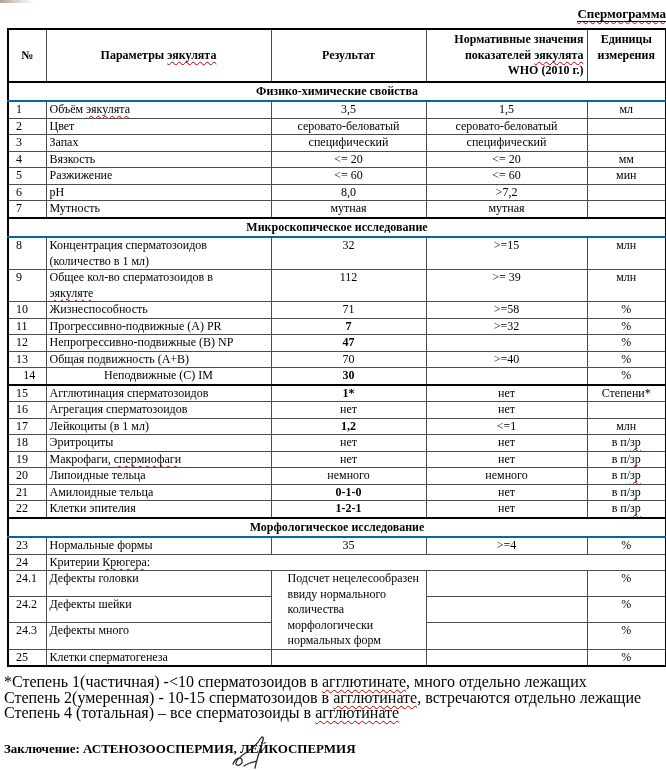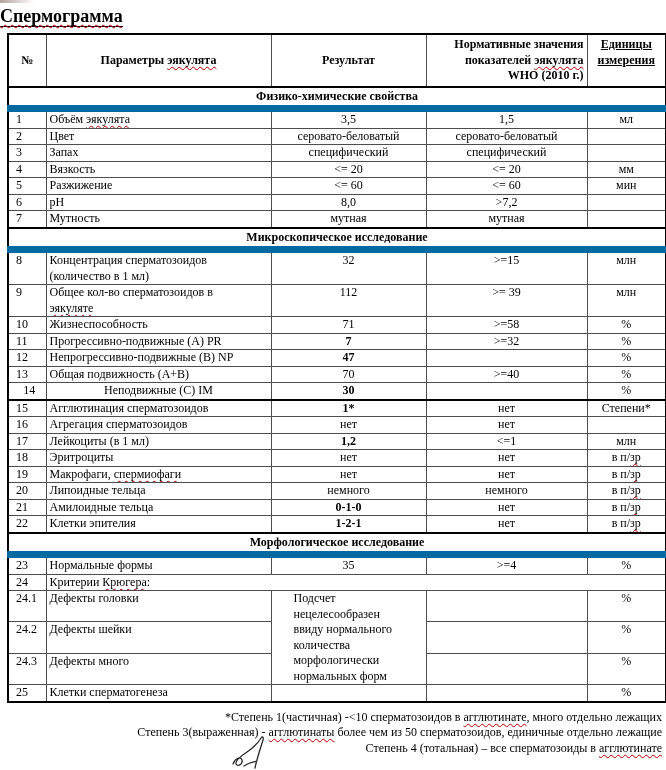--- a/index.html
+++ b/index.html
@@ -3,43 +3,43 @@
 <meta charset="utf-8">
 <style>
   html,body{margin:0;padding:0;}
   body{
     width:666px;height:770px;position:relative;background:#ffffff;
     font-family:"Liberation Serif","DejaVu Serif",serif;color:#000;
     overflow:hidden;
   }
   .scan-artifact{position:absolute;top:0;left:0;width:34px;height:3px;
     background:linear-gradient(90deg,#8a6f68,#cfc8c4 60%,rgba(255,255,255,0));opacity:.65;}
-  .title{ text-align:left; padding-top:6px; font-size:18px; font-weight:bold; }
+  .title{ text-align:right; padding-top:6px; font-size:13px; font-weight:bold; }
   .title-u{ border-bottom:1.2px solid #000; padding-bottom:0; }
 
   table{ border-collapse:collapse; margin:6px 0 0 7px; width:658px; table-layout:fixed; }
   td,th{ border:1px solid #4d4d4d; font-size:12px; line-height:15.5px; padding:0 3px;
          vertical-align:top; overflow:hidden; }
   table{ border:2px solid #000; }
   thead th{ font-weight:bold; padding:2px 3px; }
   th.num,th.param,th.result{ vertical-align:middle; text-align:center; }
   th.norm{ text-align:right; vertical-align:top; padding-left:5px; }
-  th.units{ text-align:center; vertical-align:top;text-decoration:underline; }
-  tr.section td{ border-top:2px solid #000; border-bottom:7px solid #0369a1;
+  th.units{ text-align:center; vertical-align:top; }
+  tr.section td{ border-top:2px solid #000; border-bottom:2px solid #0369a1;
     font-weight:bold; text-align:center; padding:1px 2px; }
   tr.thick td{ border-bottom:2px solid #000;text-align:center; }
   td.num{ text-align:left; padding-left:7px; }
   td.param{ text-align:left; }
   td.result,td.norm,td.unit{ text-align:center; }
   td.b{ font-weight:bold; }
   td.pre{ white-space:pre-line; }
-  td.merged{ text-align:left; padding-left:22px; vertical-align:top; }
+  td.merged{ text-align:left; padding-left:16px; vertical-align:top; }
   .misspell{ text-decoration:underline wavy #b30000; text-decoration-thickness:1px;
              text-underline-offset:2px; text-decoration-skip-ink:none; }
-  .footnotes{ margin:7px 4px 0 4px; font-size:12px; line-height:15.5px;text-align:right; }
+  .footnotes{ margin:7px 12px 0 4px; font-size:16px; line-height:15.5px; }
   .conclusion{ margin:20px 0 0 4px; font-size:13px; font-weight:bold; }
   .signature{ position:absolute; left:230px; top:735px; }
 </style>
 </head>
 <body>
 
 <div class="scan-artifact"></div>
 
 <div class="title"><span class="title-u spellable"><span class="misspell">Спермограмма</span></span></div>
 
@@ -265,21 +265,21 @@
         <td class="param spellable">Клетки сперматогенеза</td>
         <td class="result"></td>
         <td class="norm"></td>
         <td class="unit spellable">%</td>
       </tr>
     </tbody>
 </table>
 
 <div class="footnotes">
   <div class="spellable">*Степень 1(частичная) -&lt;10 сперматозоидов в <span class="misspell">агглютинате</span>, много отдельно лежащих</div>
-  <div class="spellable">Степень 3(выраженная) - <span class="misspell">агглютинаты</span> более  чем из 50 сперматозоидов, единичные  отдельно лежащие</div>
+  <div class="spellable">Степень 2(умеренная) - 10-15 сперматозоидов в <span class="misspell">агглютинате</span>, встречаются отдельно лежащие</div>
   <div class="spellable">Степень 4 (тотальная) – все сперматозоиды в <span class="misspell">агглютинате</span></div>
 </div>
 
 <div class="conclusion">Заключение: АСТЕНОЗООСПЕРМИЯ, ЛЕЙКОСПЕРМИЯ</div>
 
 <svg class="signature" width="44" height="38" viewBox="0 0 44 38">
   <path d="M3,29 C5,23 11,21 12,25 C13,29 8,32 6,29 C5,26 11,21 17,17 C23,13 28,8 31,3 C32,1 34,2 33,5 C31,12 27,23 25,33 M14,31 C18,28 23,27 27,26" fill="none" stroke="#2a2a2a" stroke-width="1.3" stroke-linecap="round"></path>
 </svg>
 
 </body></html>

